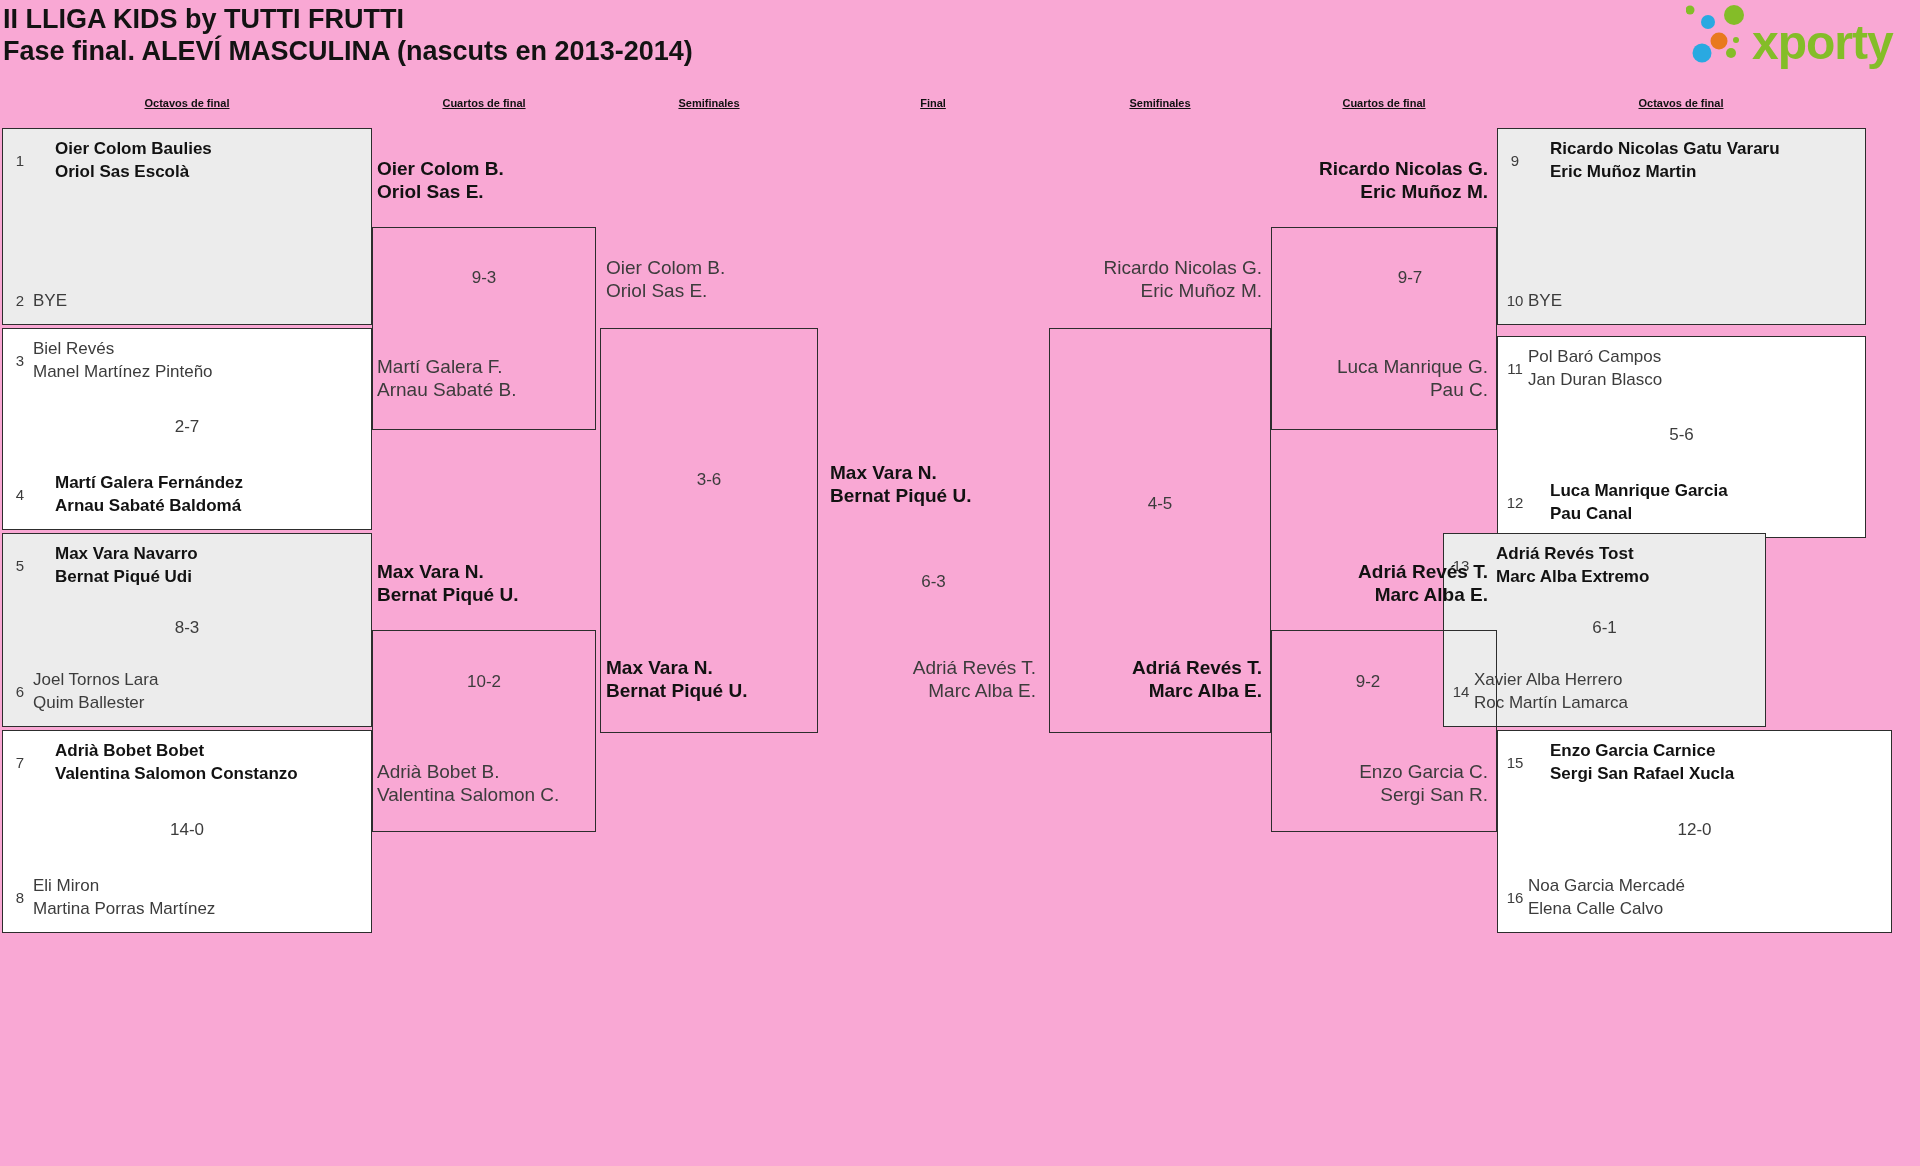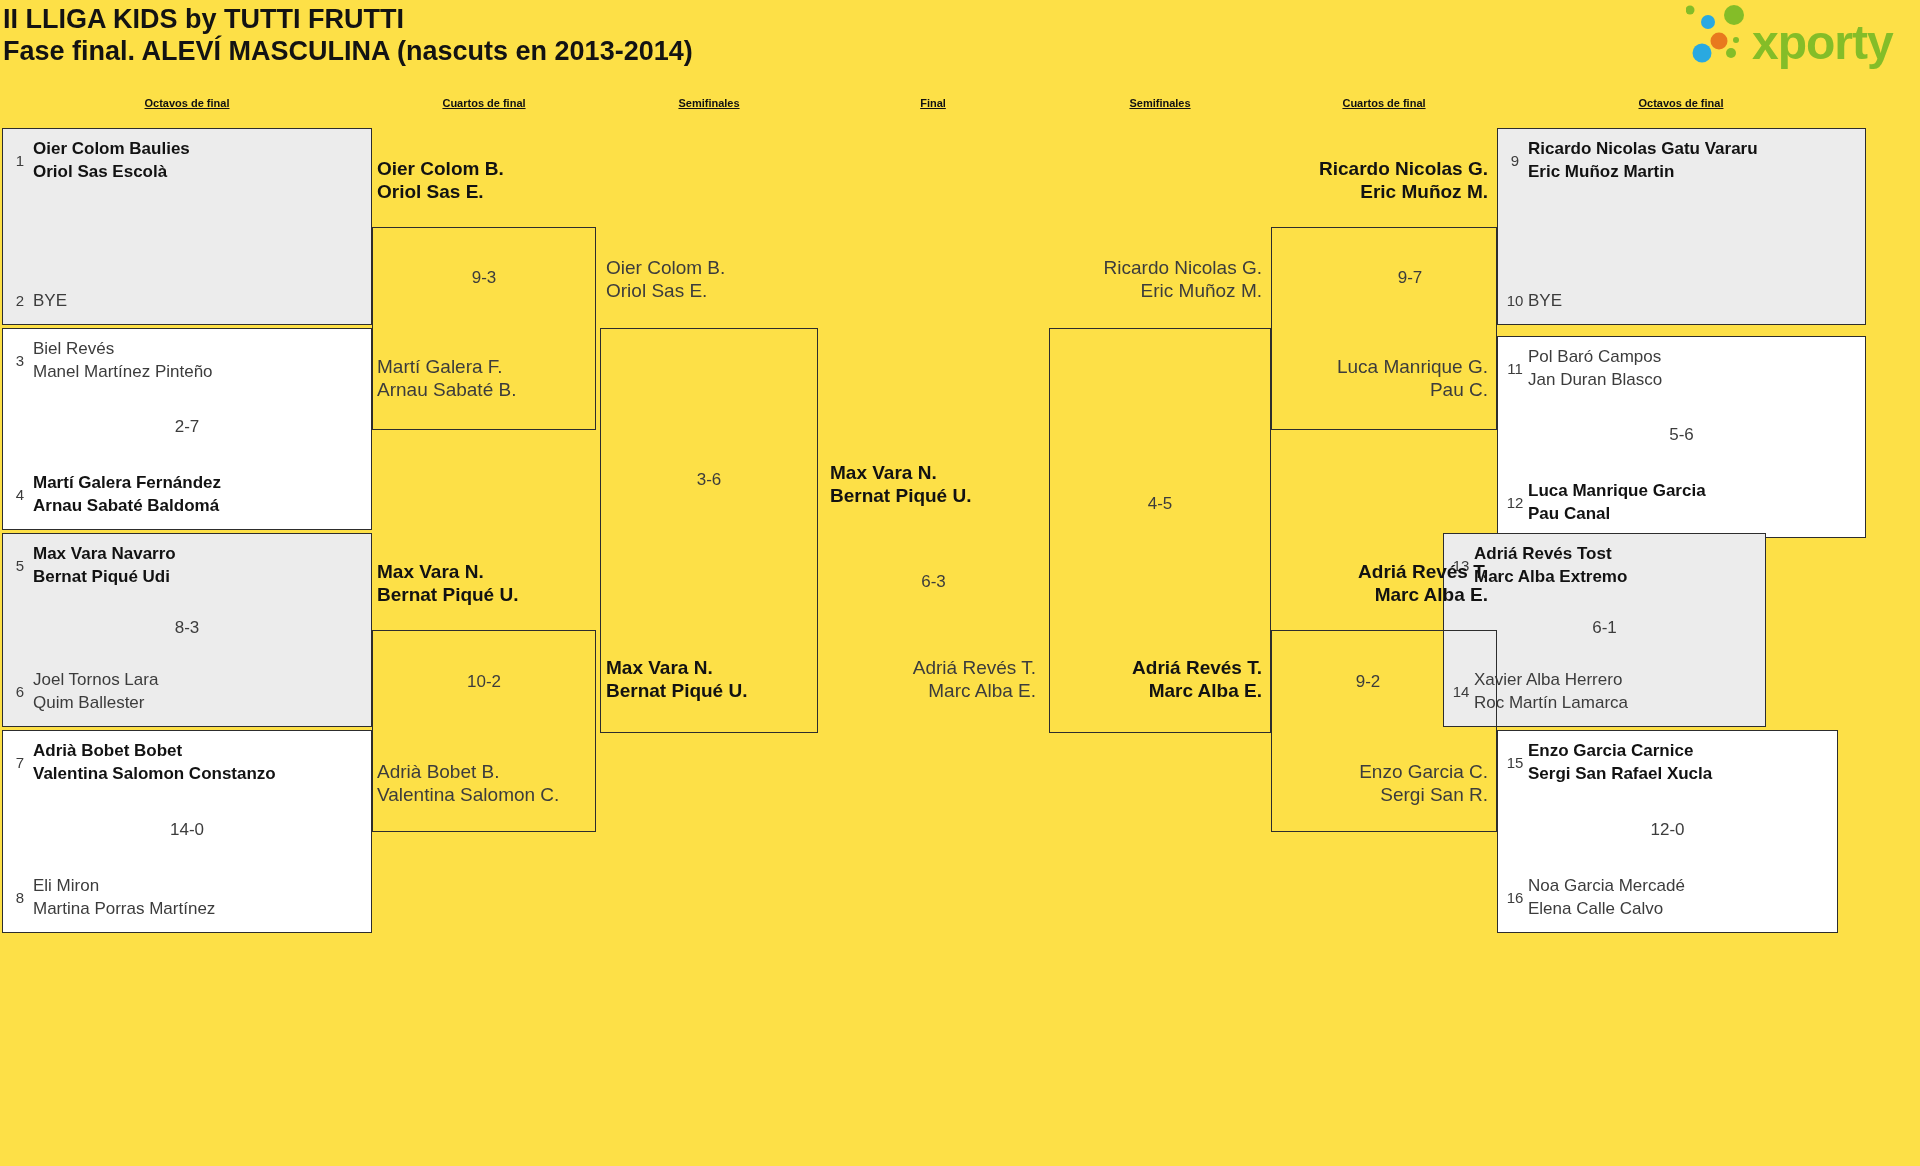--- a/index.html
+++ b/index.html
@@ -1,27 +1,27 @@
 <!DOCTYPE html>
 <html><head>
 <meta charset="utf-8">
 <style>
   html,body{margin:0;padding:0;background:#fff;}
-  .page{position:relative;width:1920px;height:1166px;background:#fde047;overflow:hidden;
+  .page{position:relative;width:1920px;height:1166px;background:#f9a8d4;overflow:hidden;
         font-family:"Liberation Sans",sans-serif;color:#222;}
   .title{position:absolute;left:3px;font-size:27px;line-height:32px;font-weight:600;color:#131313;white-space:nowrap;}
   .colhead{position:absolute;top:97px;transform:translateX(-50%);font-size:11px;font-weight:600;color:#111;white-space:nowrap;text-decoration:underline;}
   .box{position:absolute;border:1px solid #2d2d2d;background:#fff;box-sizing:border-box;}
   .box.shaded{background:#ececec;}
   .trow{position:absolute;left:4px;right:6px;display:flex;align-items:center;}
   .trow.ta{top:8px;}
   .trow.tb{bottom:12px;}
   .seed{flex:0 0 26px;text-align:center;font-size:15px;color:#3c3c3c;}
   .nm{font-size:17px;line-height:23px;color:#3c3c3c;}
-  .nm.w{font-weight:700;color:#121212;}
+  .nm.w{font-weight:700;color:#121212;margin-left:22px;}
   .score{position:absolute;left:0;right:0;top:calc(50% - 12px);text-align:center;font-size:17px;color:#3c3c3c;}
   .fname{position:absolute;font-size:19px;line-height:23px;color:#3c3c3c;white-space:nowrap;}
   .fname.w{font-weight:700;color:#121212;}
   .fname.r{text-align:right;}
   .fscore{position:absolute;text-align:center;font-size:17px;color:#3c3c3c;}
   .logo{position:absolute;left:1686px;top:2px;}
 </style>
 </head>
 <body>
 
@@ -168,21 +168,21 @@
     <div class="score">6-1</div>
     <div class="trow tb">
       <span class="seed">14</span>
       <div class="nm">
         <div>Xavier Alba Herrero</div>
         <div>Roc Martín Lamarca</div>
       </div>
     </div>
   </div>
 
-  <div class="box" style="left:1497px;top:730px;width:341px;height:203px">
+  <div class="box" style="left:1497px;top:730px;width:395px;height:203px">
     <div class="trow ta">
       <span class="seed">15</span>
       <div class="nm w">
         <div>Enzo Garcia Carnice</div>
         <div>Sergi San Rafael Xucla</div>
       </div>
     </div>
     <div class="score">12-0</div>
     <div class="trow tb">
       <span class="seed">16</span>

